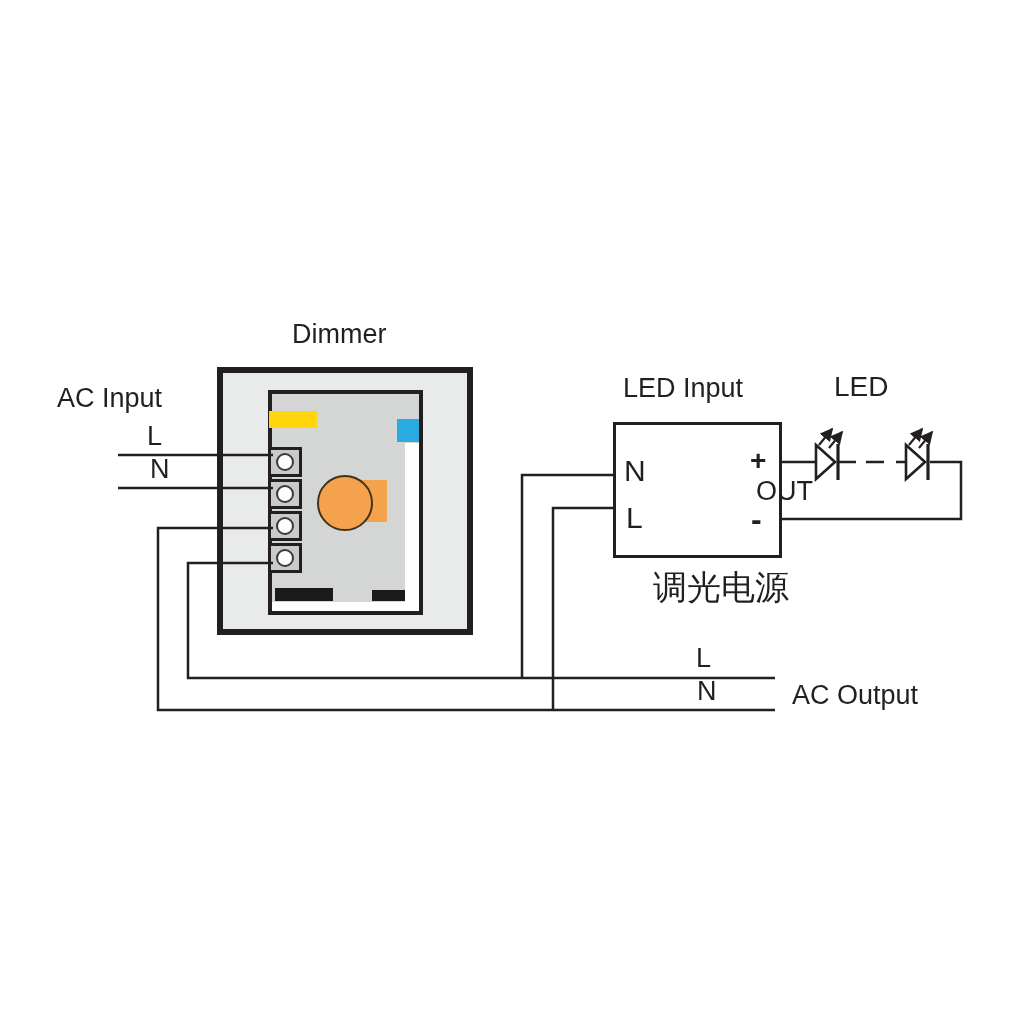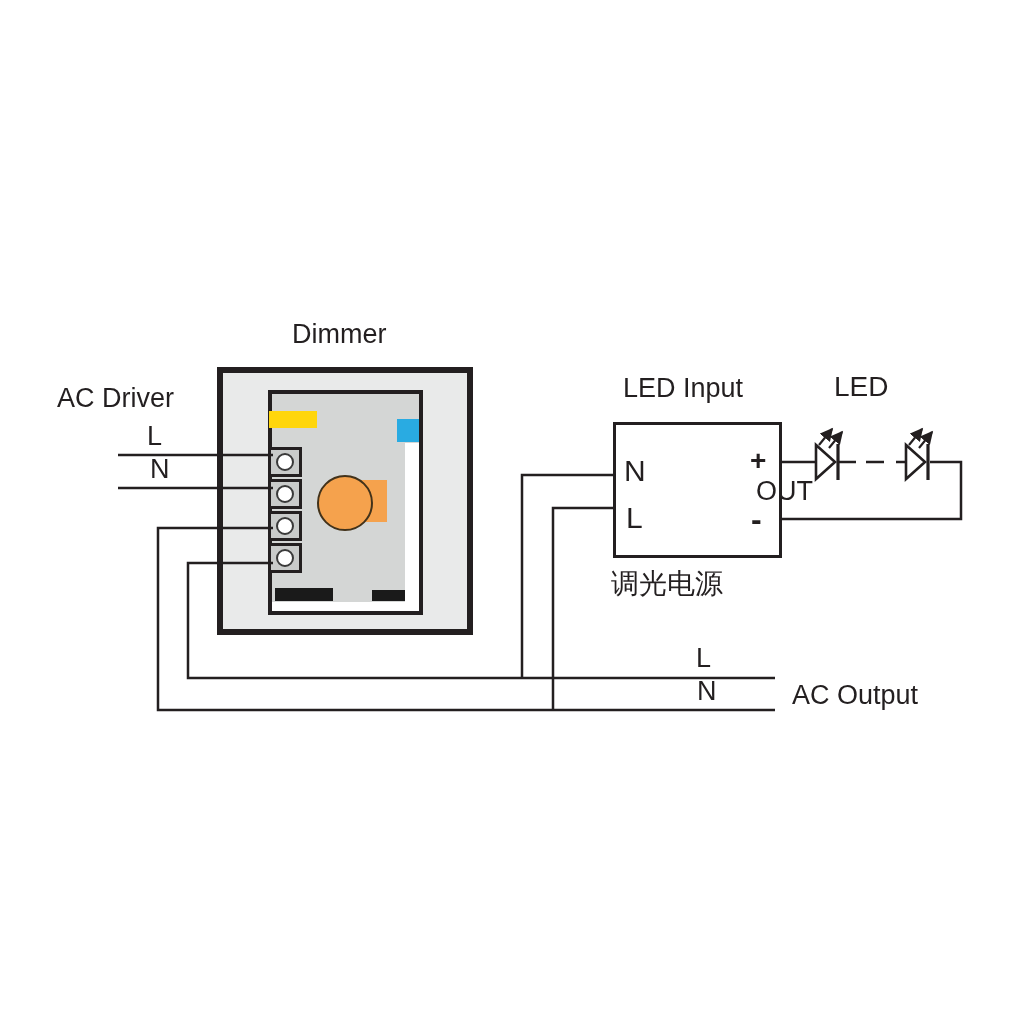--- a/index.html
+++ b/index.html
@@ -89,31 +89,31 @@
     <g>
       <polygon class="ledbody" points="906,445 906,479 925,462"></polygon>
       <path class="wire thick" d="M928 444 V480"></path>
       <path class="arrow" d="M909 445 L922 429" marker-end="url(#ah)"></path>
       <path class="arrow" d="M919 448 L932 432" marker-end="url(#ah)"></path>
     </g>
   </svg>
 
   <div class="label" style="left:292px;top:321px;font-size:27px;">Dimmer</div>
 
-  <div class="label" style="left:57px;top:385px;font-size:27px;">AC Driver</div>
+  <div class="label" style="left:57px;top:385px;font-size:27px;">AC Input</div>
   <div class="label" style="left:147px;top:423px;font-size:27px;">L</div>
   <div class="label" style="left:150px;top:456px;font-size:27px;">N</div>
 
   <div class="label" style="left:623px;top:375px;font-size:27px;">LED Input</div>
   <div class="label" style="left:834px;top:373px;font-size:28px;">LED</div>
 
   <div class="label" style="left:624px;top:456px;font-size:30px;">N</div>
   <div class="label" style="left:626px;top:503px;font-size:30px;">L</div>
   <div class="label b" style="left:750px;top:447px;font-size:28px;">+</div>
   <div class="label" style="left:756px;top:478px;font-size:27px;">OUT</div>
   <div class="label b" style="left:751px;top:503px;font-size:32px;">-</div>
-  <div class="label" style="left:611px;top:570px;font-size:28px;">调光电源</div>
+  <div class="label" style="left:653px;top:570px;font-size:34px;">调光电源</div>
 
   <div class="label" style="left:696px;top:645px;font-size:27px;">L</div>
   <div class="label" style="left:697px;top:678px;font-size:27px;">N</div>
   <div class="label" style="left:792px;top:674px;font-size:27px;margin-top:8px;">AC Output</div>
 
 </div>
 
 </body></html>

